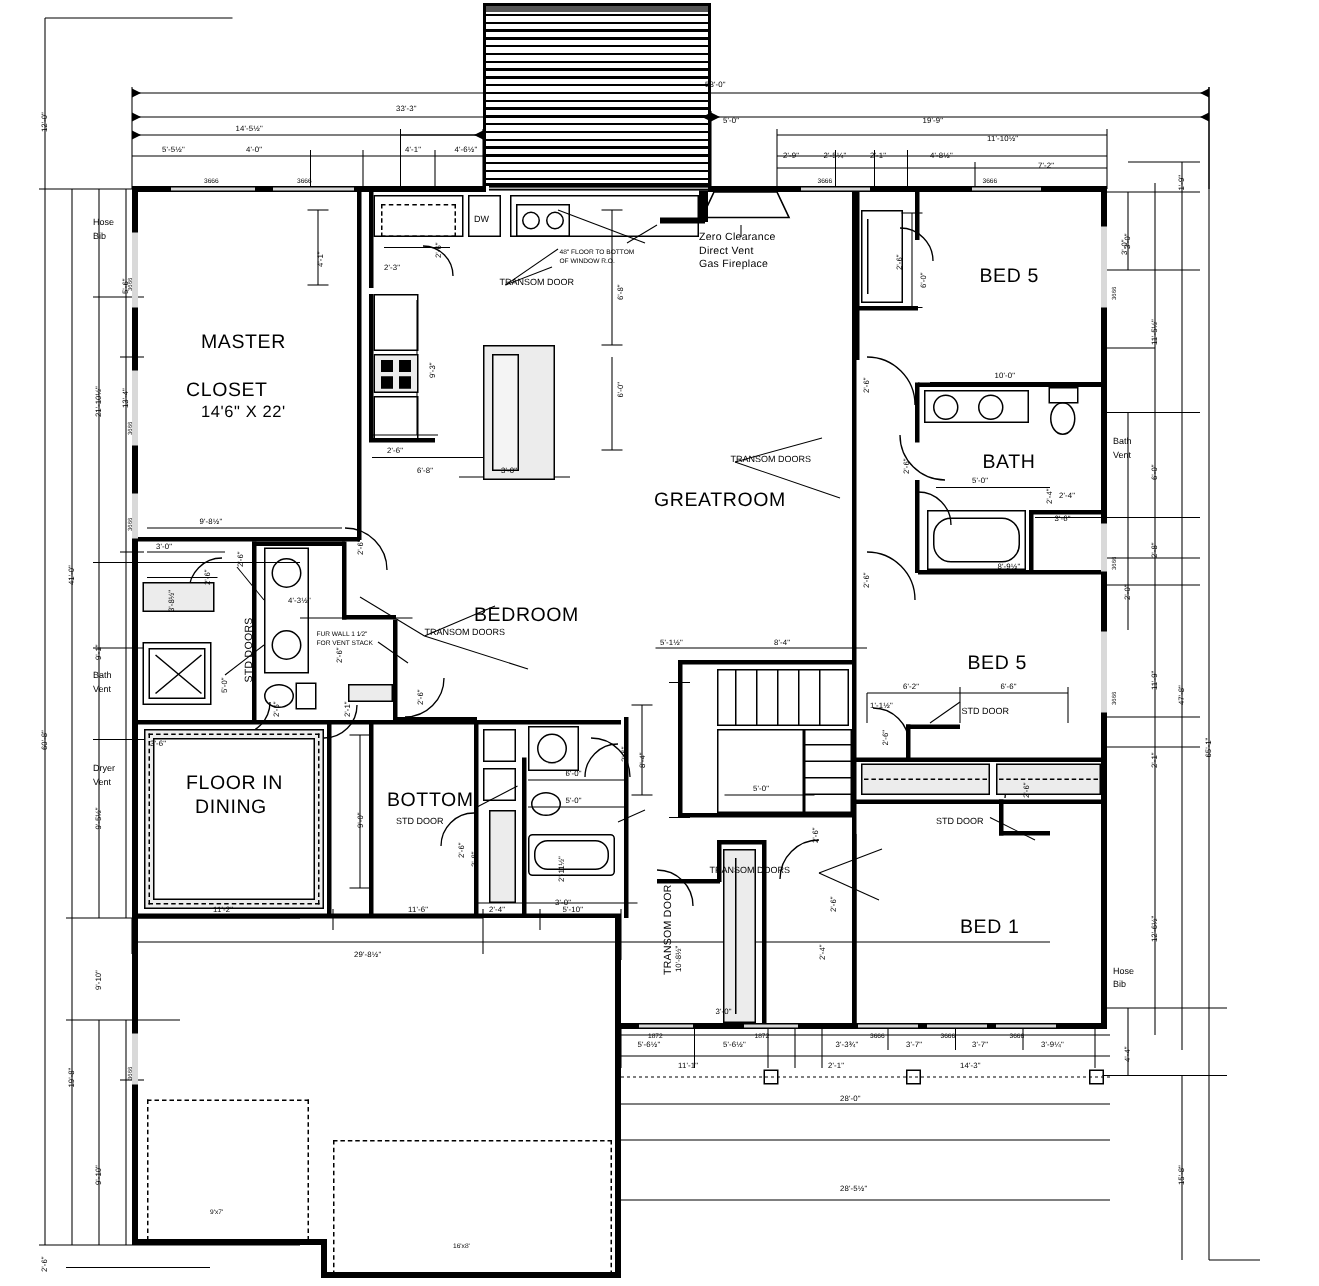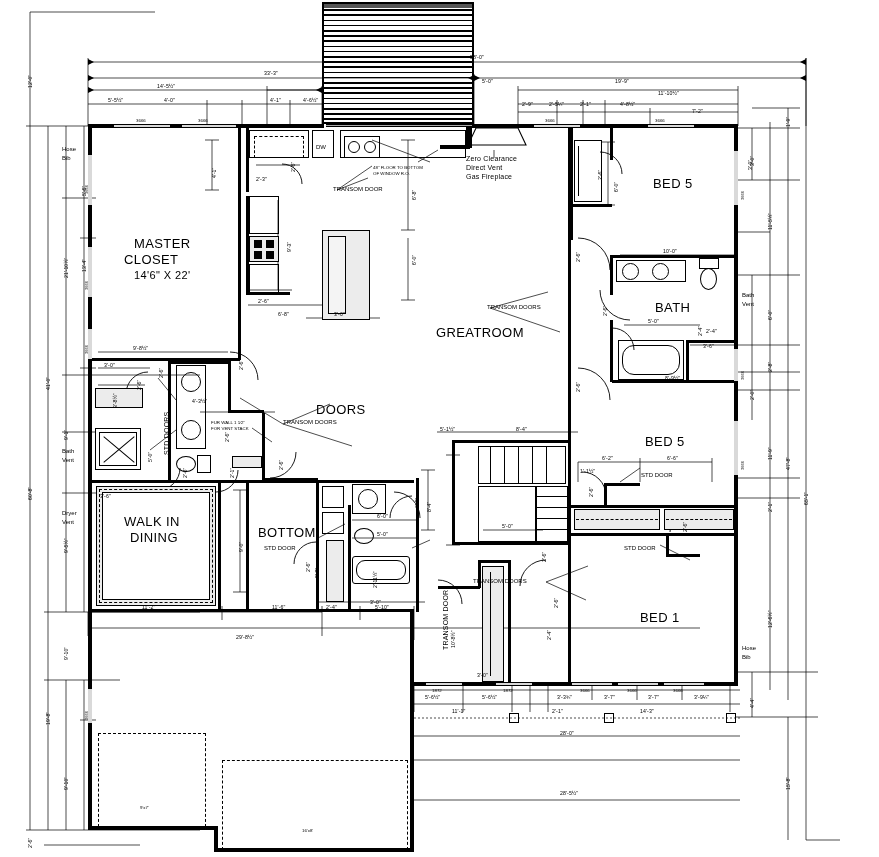--- a/index.html
+++ b/index.html
@@ -413,30 +413,30 @@
   <div class="thin" style="left:536px;top:529px;width:32px;height:1px;"></div>
   <div class="box" style="left:478px;top:486px;width:58px;height:56px;"></div>
 
   <div class="dash" style="left:98px;top:733px;width:108px;height:94px;"></div>
   <div class="dash" style="left:222px;top:760px;width:186px;height:90px;"></div>
 
   <div class="box" style="left:509px;top:713px;width:10px;height:10px;"></div>
   <div class="box" style="left:604px;top:713px;width:10px;height:10px;"></div>
   <div class="box" style="left:726px;top:713px;width:10px;height:10px;"></div>
 
-  <div class="room" style="left:134px;top:236px;">MASTER</div>
+  <div class="room" style="left:134px;top:220px;">MASTER</div>
   <div class="room" style="left:124px;top:252px;">CLOSET</div>
   <div class="room sm" style="left:134px;top:269px;">14'6" X 22'</div>
   <div class="room" style="left:436px;top:325px;">GREATROOM</div>
-  <div class="room" style="left:316px;top:402px;">DOORS</div>
+  <div class="room" style="left:316px;top:402px;">BEDROOM</div>
   <div class="room" style="left:653px;top:176px;">BED 5</div>
   <div class="room" style="left:645px;top:434px;">BED 5</div>
   <div class="room" style="left:640px;top:610px;">BED 1</div>
   <div class="room" style="left:655px;top:300px;">BATH</div>
-  <div class="room" style="left:124px;top:514px;">WALK IN</div>
+  <div class="room" style="left:124px;top:514px;">FLOOR IN</div>
   <div class="room" style="left:130px;top:530px;">DINING</div>
   <div class="room" style="left:258px;top:525px;">BOTTOM</div>
 
   <div class="note7" style="left:466px;top:155px;">Zero Clearance</div>
   <div class="note7" style="left:466px;top:164px;">Direct Vent</div>
   <div class="note7" style="left:466px;top:173px;">Gas Fireplace</div>
 
   <div class="note4" style="left:373px;top:165px;">48" FLOOR TO BOTTOM</div>
   <div class="note4" style="left:373px;top:171px;">OF WINDOW R.O.</div>
 

